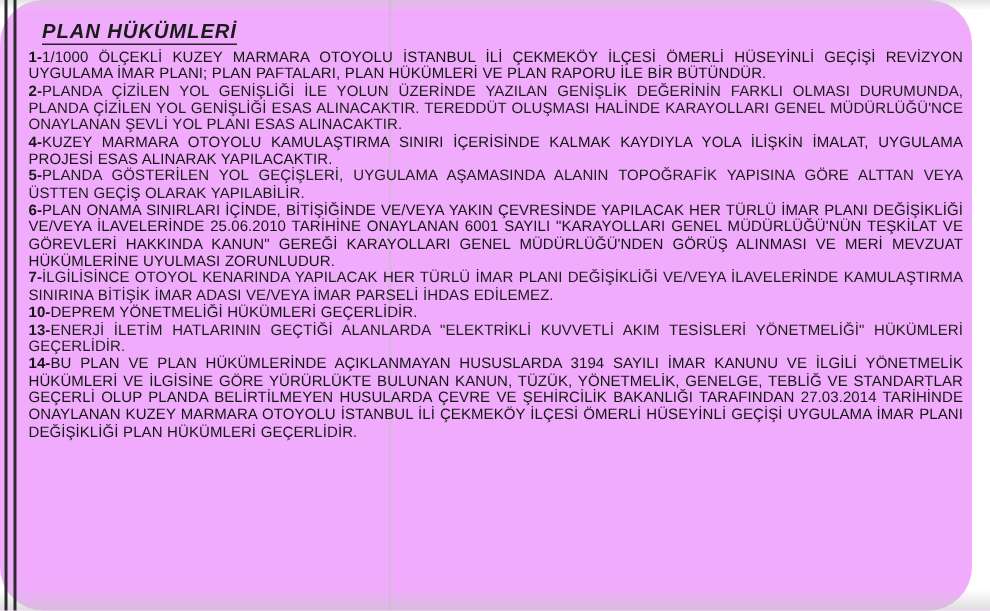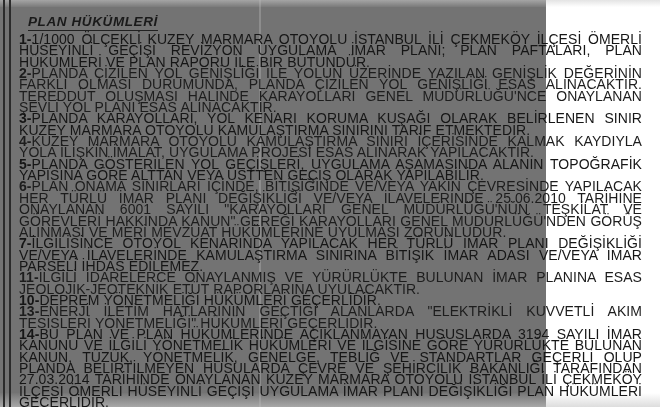--- a/index.html
+++ b/index.html
@@ -12,24 +12,25 @@
     width: 660px;
     height: 407px;
     overflow: hidden;
     font-family: "Liberation Sans", sans-serif;
     color: #1a1a1a;
   }
 
   
   #page {
     position: relative;
-    width: 546px;
+    width: 648px;
     height: 407px;
-    background: #737373;
+    background: #f0abfc;
     box-sizing: border-box;
+    border-radius: 29px;
   }
 
   
   .scan-band {
     position: absolute;
     left: 0;
     width: 660px;
     background: linear-gradient(180deg, rgba(205,205,205,0.55), rgba(250,250,250,0.05));
     pointer-events: none;
   }
@@ -83,21 +84,21 @@
     white-space: nowrap;
   }
 
   
   #clauses {
     margin: 0;
     padding: 0 12px 0 5px;
     list-style: none;
   }
   .clause {
-    font-size: 14px;
+    font-size: 10px;
     line-height: 11.35px;
     text-align: justify;
     text-align-last: left;
     letter-spacing: 0.05px;
     margin: 0;
     padding: 0;
     word-spacing: 0.2px;
   }
   .clause .num {
     font-weight: 700;
@@ -121,25 +122,23 @@
 
   <div id="content">
 
     <div id="heading-wrap">
       <span id="heading">PLAN HÜKÜMLERİ</span>
     </div>
 
     <div id="clauses">
         <p class="clause"><span class="num">1-</span><span class="body">1/1000 ÖLÇEKLİ KUZEY MARMARA OTOYOLU İSTANBUL İLİ ÇEKMEKÖY İLÇESİ ÖMERLİ HÜSEYİNLİ GEÇİŞİ REVİZYON UYGULAMA İMAR PLANI; PLAN PAFTALARI, PLAN HÜKÜMLERİ VE PLAN RAPORU İLE BİR BÜTÜNDÜR.</span></p>
         <p class="clause"><span class="num">2-</span><span class="body">PLANDA ÇİZİLEN YOL GENİŞLİĞİ İLE YOLUN ÜZERİNDE YAZILAN GENİŞLİK DEĞERİNİN FARKLI OLMASI DURUMUNDA, PLANDA ÇİZİLEN YOL GENİŞLİĞİ ESAS ALINACAKTIR. TEREDDÜT OLUŞMASI HALİNDE KARAYOLLARI GENEL MÜDÜRLÜĞÜ'NCE ONAYLANAN ŞEVLİ YOL PLANI ESAS ALINACAKTIR.</span></p>
-        <p class="clause"><span class="num">3-</span><span class="body">PLANDA KARAYOLLARI, YOL KENARI KORUMA KUŞAĞI OLARAK BELİRLENEN SINIR KUZEY MARMARA OTOYOLU KAMULAŞTIRMA SINIRINI TARİF ETMEKTEDİR.</span></p>
         <p class="clause"><span class="num">4-</span><span class="body">KUZEY MARMARA OTOYOLU KAMULAŞTIRMA SINIRI İÇERİSİNDE KALMAK KAYDIYLA YOLA İLİŞKİN İMALAT, UYGULAMA PROJESİ ESAS ALINARAK YAPILACAKTIR.</span></p>
         <p class="clause"><span class="num">5-</span><span class="body">PLANDA GÖSTERİLEN YOL GEÇİŞLERİ, UYGULAMA AŞAMASINDA ALANIN TOPOĞRAFİK YAPISINA GÖRE ALTTAN VEYA ÜSTTEN GEÇİŞ OLARAK YAPILABİLİR.</span></p>
         <p class="clause"><span class="num">6-</span><span class="body">PLAN ONAMA SINIRLARI İÇİNDE, BİTİŞİĞİNDE VE/VEYA YAKIN ÇEVRESİNDE YAPILACAK HER TÜRLÜ İMAR PLANI DEĞİŞİKLİĞİ VE/VEYA İLAVELERİNDE 25.06.2010 TARİHİNE ONAYLANAN 6001 SAYILI "KARAYOLLARI GENEL MÜDÜRLÜĞÜ'NÜN TEŞKİLAT VE GÖREVLERİ HAKKINDA KANUN" GEREĞİ KARAYOLLARI GENEL MÜDÜRLÜĞÜ'NDEN GÖRÜŞ ALINMASI VE MERİ MEVZUAT HÜKÜMLERİNE UYULMASI ZORUNLUDUR.</span></p>
         <p class="clause"><span class="num">7-</span><span class="body">İLGİLİSİNCE OTOYOL KENARINDA YAPILACAK HER TÜRLÜ İMAR PLANI DEĞİŞİKLİĞİ VE/VEYA İLAVELERİNDE KAMULAŞTIRMA SINIRINA BİTİŞİK İMAR ADASI VE/VEYA İMAR PARSELİ İHDAS EDİLEMEZ.</span></p>
-        <p class="clause"><span class="num">11-</span><span class="body">İLGİLİ İDARELERCE ONAYLANMIŞ VE YÜRÜRLÜKTE BULUNAN İMAR PLANINA ESAS JEOLOJİK-JEOTEKNİK ETÜT RAPORLARINA UYULACAKTIR.</span></p>
         <p class="clause"><span class="num">10-</span><span class="body">DEPREM YÖNETMELİĞİ HÜKÜMLERİ GEÇERLİDİR.</span></p>
         <p class="clause"><span class="num">13-</span><span class="body">ENERJİ İLETİM HATLARININ GEÇTİĞİ ALANLARDA "ELEKTRİKLİ KUVVETLİ AKIM TESİSLERİ YÖNETMELİĞİ" HÜKÜMLERİ GEÇERLİDİR.</span></p>
         <p class="clause"><span class="num">14-</span><span class="body">BU PLAN VE PLAN HÜKÜMLERİNDE AÇIKLANMAYAN HUSUSLARDA 3194 SAYILI İMAR KANUNU VE İLGİLİ YÖNETMELİK HÜKÜMLERİ VE İLGİSİNE GÖRE YÜRÜRLÜKTE BULUNAN KANUN, TÜZÜK, YÖNETMELİK, GENELGE, TEBLİĞ VE STANDARTLAR GEÇERLİ OLUP PLANDA BELİRTİLMEYEN HUSULARDA ÇEVRE VE ŞEHİRCİLİK BAKANLIĞI TARAFINDAN 27.03.2014 TARİHİNDE ONAYLANAN KUZEY MARMARA OTOYOLU İSTANBUL İLİ ÇEKMEKÖY İLÇESİ ÖMERLİ HÜSEYİNLİ GEÇİŞİ UYGULAMA İMAR PLANI DEĞİŞİKLİĞİ PLAN HÜKÜMLERİ GEÇERLİDİR.</span></p>
       </div>
 
   </div>
 </div>
 
 </body></html>

